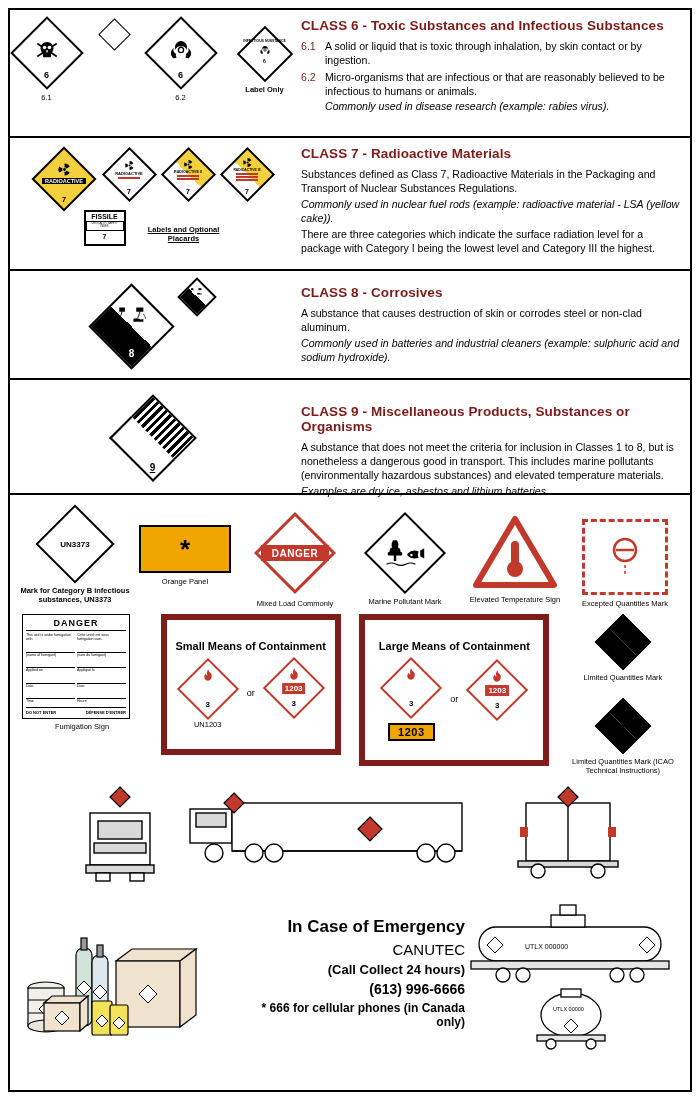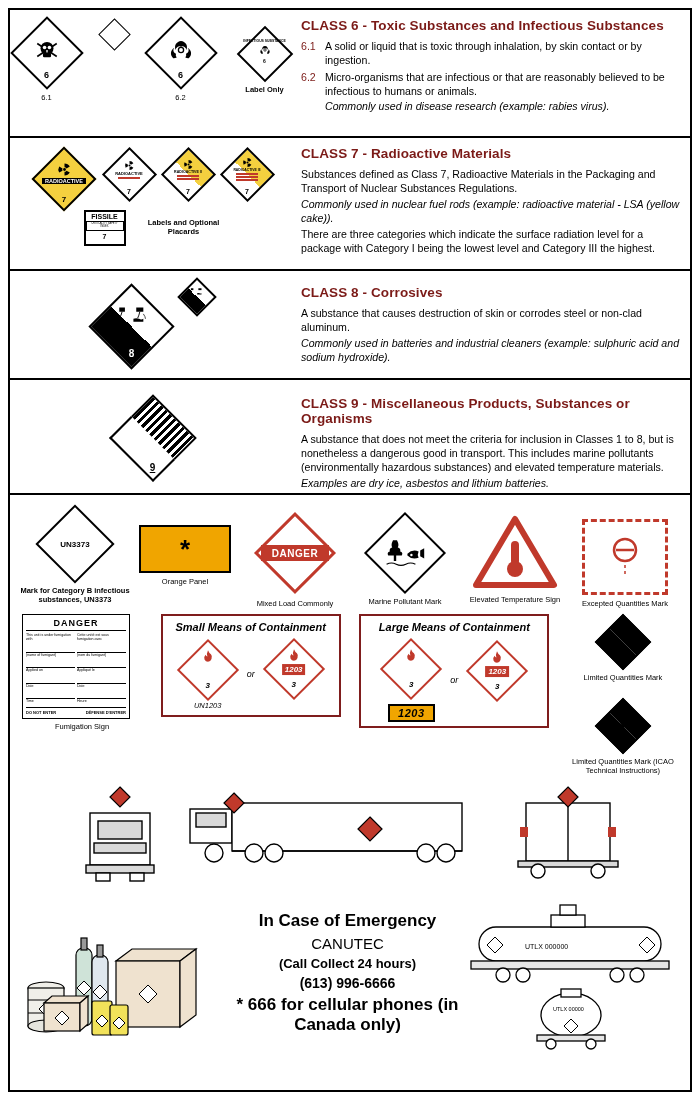--- a/index.html
+++ b/index.html
@@ -47,47 +47,47 @@
   .excepted{width:86px;height:76px;border:3px dashed #c0392b;box-sizing:border-box;display:flex;align-items:center;justify-content:center;}
 
   .misc-row2{display:flex;align-items:flex-start;justify-content:space-between;padding:6px 8px 0 8px;}
   .fumi{width:108px;border:1px solid #000;box-sizing:border-box;padding:3px;background:#fff;}
   .fumi .d1{text-align:center;font-weight:bold;font-size:9px;letter-spacing:1px;border-bottom:1px solid #000;padding-bottom:2px;}
   .fumi .grid{display:flex;gap:2px;margin-top:2px;}
   .fumi .gcol{flex:1;font-size:3.6px;line-height:1.25;}
   .fumi .ln{border-bottom:1px solid #000;height:7px;margin-top:3px;}
   .fumi .foot{display:flex;justify-content:space-between;font-size:4px;font-weight:bold;margin-top:3px;border-top:1px solid #000;padding-top:2px;}
 
-  .moc{border:2px solid #7f1d1d;box-sizing:border-box;padding:5px 6px;font-style:italic;}
+  .moc{border:6px solid #7f1d1d;box-sizing:border-box;padding:20px 6px;}
   .moc h4{margin:0 0 4px 0;text-align:center;font-size:11px;font-weight:bold;line-height:1.2;}
   .moc .inner-row{display:flex;align-items:center;justify-content:center;gap:8px;}
   .orword{font-size:9px;}
 
   .flam{width:62px;height:62px;position:relative;}
   .flam .box{position:absolute;left:50%;top:50%;width:44px;height:44px;margin:-22px 0 0 -22px;transform:rotate(45deg);border:2px solid #c0392b;background:#fff;box-sizing:border-box;}
   .flam .top{position:absolute;left:0;top:10px;width:100%;text-align:center;}
   .flam .bot{position:absolute;left:0;bottom:11px;width:100%;text-align:center;font-size:8px;font-weight:bold;}
   .flam .unnum{position:absolute;left:50%;top:50%;transform:translate(-50%,-45%);background:#c0392b;color:#fff;font-size:8px;font-weight:bold;padding:1px 3px;}
 
   .unplate{background:#f0a500;border:2px solid #000;font-size:11px;font-weight:bold;padding:1px 8px;letter-spacing:0.5px;}
 
   .ltd{width:56px;height:56px;position:relative;margin:0 auto;}
   .ltd .box{position:absolute;left:50%;top:50%;width:40px;height:40px;margin:-20px 0 0 -20px;transform:rotate(45deg);border:2px solid #000;box-sizing:border-box;background:#fff;}
   .ltd .th{position:absolute;left:50%;top:50%;width:40px;height:20px;margin:-20px 0 0 -20px;transform-origin:50% 100%;transform:rotate(45deg);background:#000;}
   .ltd .bh{position:absolute;left:50%;top:50%;width:40px;height:20px;margin:0 0 0 -20px;transform-origin:50% 0;transform:rotate(45deg);background:#000;}
   .ltd .yy{position:absolute;left:0;top:0;width:100%;height:100%;display:flex;align-items:center;justify-content:center;font-size:16px;font-weight:bold;}
 
   .vehicles{padding:6px 4px 0 4px;}
 
-  .emerg{text-align:center;}
+  .emerg{text-align:right;}
   .emerg .l1{font-size:17px;font-weight:bold;margin-bottom:4px;}
   .emerg .l2{font-size:15px;margin-bottom:4px;}
   .emerg .l3{font-size:13px;font-weight:bold;margin-bottom:4px;}
   .emerg .l4{font-size:14px;font-weight:bold;margin-bottom:4px;}
-  .emerg .l5{font-size:17px;font-weight:bold;}
+  .emerg .l5{font-size:12px;font-weight:bold;}
   svg{overflow:visible;}
 </style>
 </head>
 <body>
 
 <div class="page">
 <div class="sheet">
 
   <div class="class-row" style="height:128px;">
     <div class="sym-col">
@@ -231,21 +231,21 @@
               </svg>
               <div style="font-size:3.4px;font-weight:bold;">RADIOACTIVE III</div>
               <div style="height:2px;width:22px;background:#c0392b;margin-top:1px;"></div>
               <div style="height:2px;width:22px;background:#c0392b;margin-top:1px;"></div>
               <div style="height:2px;width:22px;background:#c0392b;margin-top:1px;"></div>
             </div>
             <div class="num" style="bottom:7px;font-size:7px;">7</div>
           </div>
         </div>
       </div>
-      <div style="display:flex;align-items:flex-start;margin-top:-2px;">
+      <div style="display:flex;align-items:center;margin-top:-2px;text-decoration:underline;">
         <div style="width:62px;">
           <div style="width:56px;height:40px;position:relative;margin:0 auto;">
             <div style="position:absolute;left:50%;top:0;width:42px;height:36px;margin-left:-21px;border:2px solid #000;background:#fff;box-sizing:border-box;display:flex;flex-direction:column;align-items:center;justify-content:flex-start;padding-top:1px;">
               <div style="font-size:7px;font-weight:bold;">FISSILE</div>
               <div style="font-size:2.6px;text-align:center;border:1px solid #000;margin-top:1px;padding:1px 2px;line-height:1.1;">CRITICALITY SAFETY INDEX</div>
               <div style="font-size:7px;font-weight:bold;margin-top:2px;">7</div>
             </div>
           </div>
         </div>
         <div style="width:96px;font-size:7.5px;font-weight:bold;line-height:1.25;text-align:center;margin-top:8px;">Labels and Optional Placards</div>
@@ -299,21 +299,21 @@
   </div>
 
   <div class="class-row" style="height:115px;">
     <div class="sym-col" style="padding-top:14px;">
       <div class="d" style="width:88px;height:88px;">
         <div class="box" style="width:62px;height:62px;margin:-31px 0 0 -31px;background:repeating-linear-gradient(to right,#000 0 3px,#fff 3px 6px);"></div>
         <div style="position:absolute;left:50%;top:50%;width:62px;height:31px;margin:0 0 0 -31px;transform-origin:50% 0;transform:rotate(45deg);background:#fff;border:2px solid #000;border-top:none;box-sizing:border-box;"></div>
         <div class="num" style="bottom:9px;font-size:10px;text-decoration:underline;">9</div>
       </div>
     </div>
-    <div class="txt-col" style="padding-top:16px;">
+    <div class="txt-col" style="padding-top:24px;">
       <div class="cls-title">CLASS 9 - Miscellaneous Products, Substances or Organisms</div>
       <div class="cls-p">A substance that does not meet the criteria for inclusion in Classes 1 to 8, but is nonetheless a dangerous good in transport. This includes marine pollutants (environmentally hazardous substances) and elevated temperature materials.</div>
       <div class="cls-p ital">Examples are dry ice, asbestos and lithium batteries.</div>
     </div>
   </div>
 
   <div class="misc">
 
     <div class="misc-row1">
       <div class="mi">

